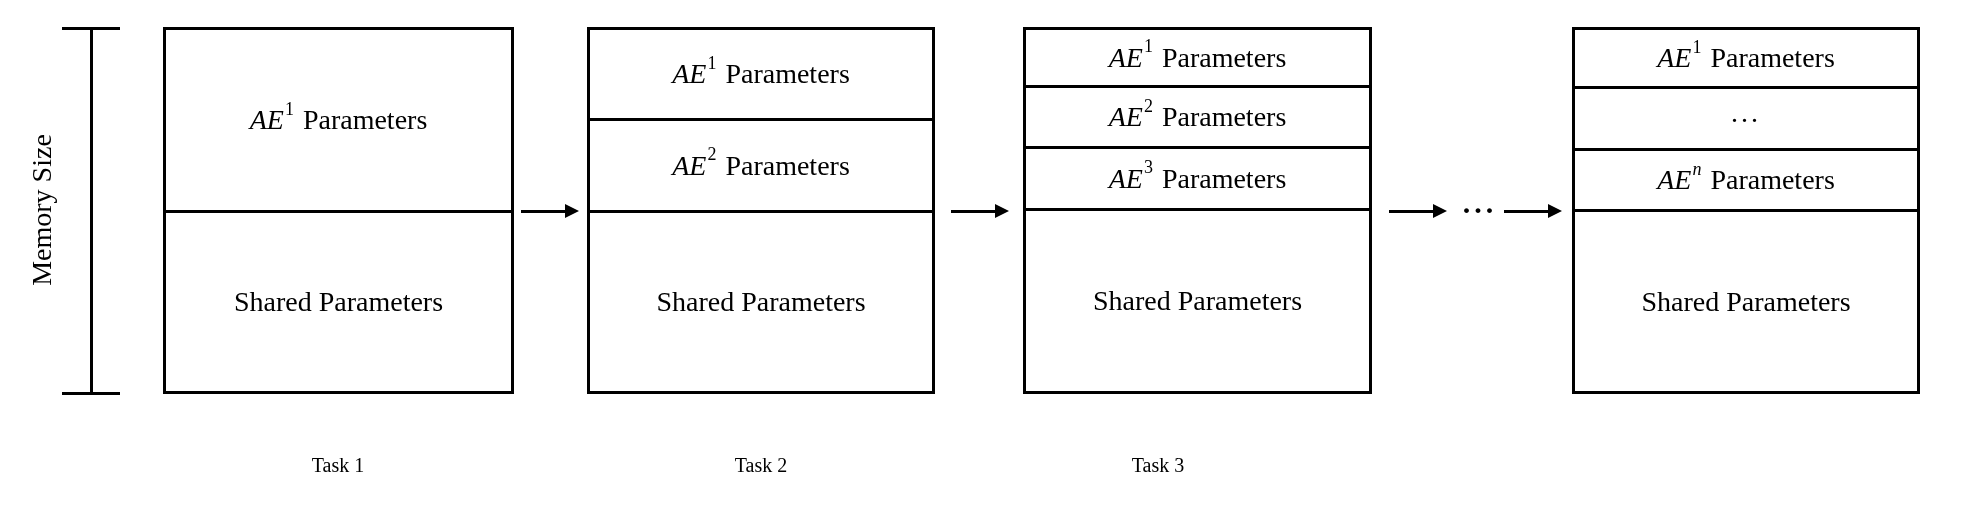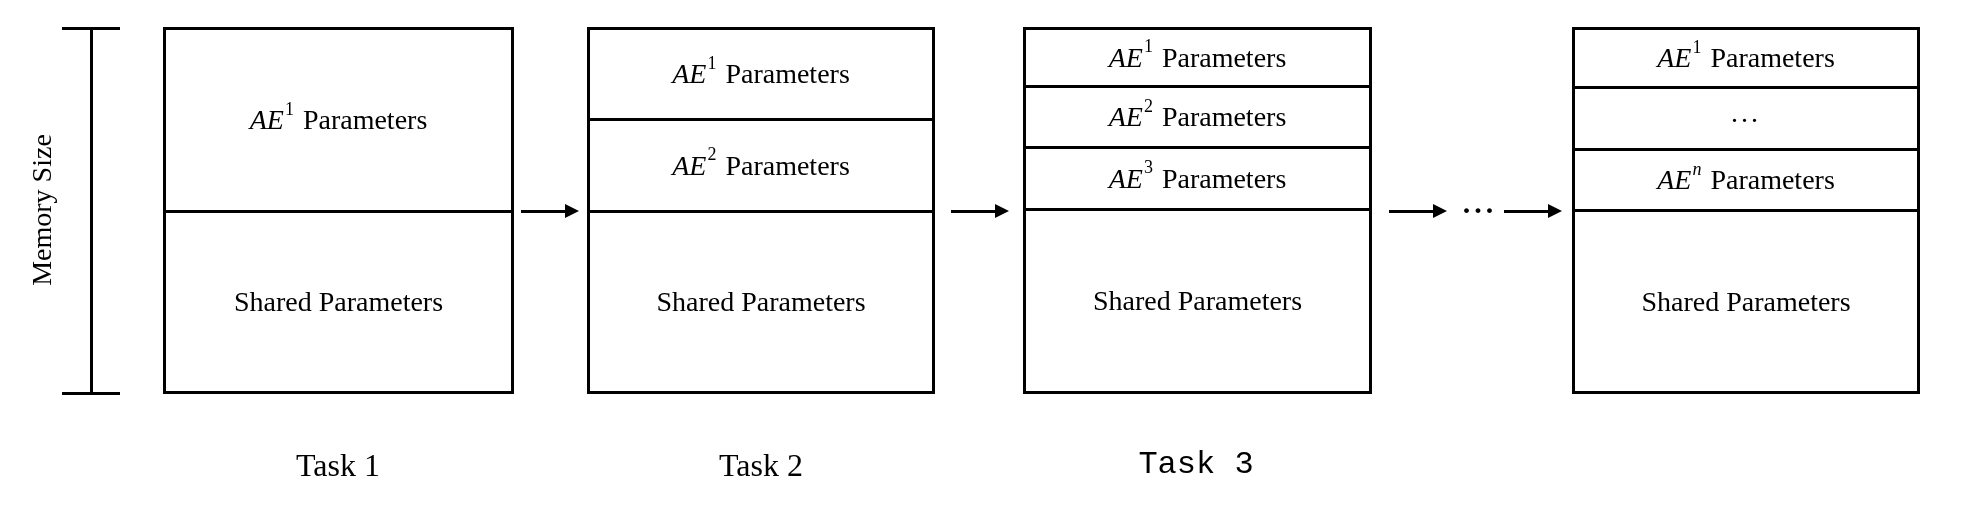--- a/index.html
+++ b/index.html
@@ -80,26 +80,26 @@
 
   .flow-dots {
     position: absolute; left: 1455px; top: 188px; width: 50px;
     text-align: center; font-size: 30px; line-height: 30px;
     letter-spacing: 4px; font-weight: bold;
   }
 
   
   .task-label {
     position: absolute; top: 448px; width: 200px;
-    text-align: center; font-size: 32px; line-height: 34px;
+    text-align: center; font-size: 20px; line-height: 34px;
     white-space: nowrap;
   }
   .task-label.t1 { left: 238px; }
   .task-label.t2 { left: 661px; font-family: Liberation Serif, serif; }
-  .task-label.t3 { left: 1096px; font-family: Liberation Mono, monospace; }
+  .task-label.t3 { left: 1058px; }
   .task-label.t4 { left: 1646px; }
 </style>
 </head>
 <body>
 
 <div class="canvas">
 
   <div class="bracket-tick top"></div>
   <div class="bracket-vline"></div>
   <div class="bracket-tick bottom"></div>

